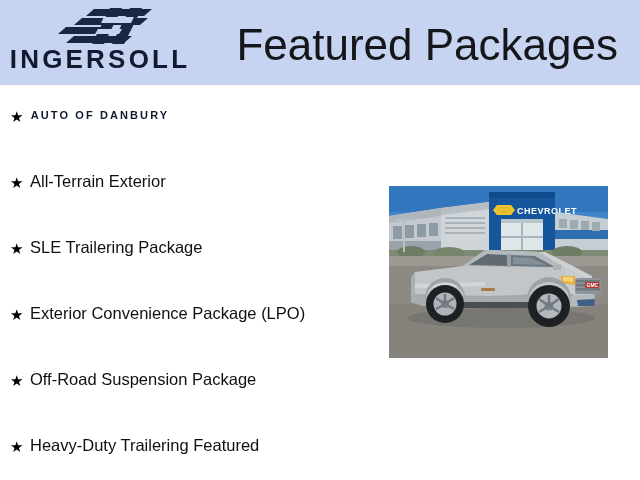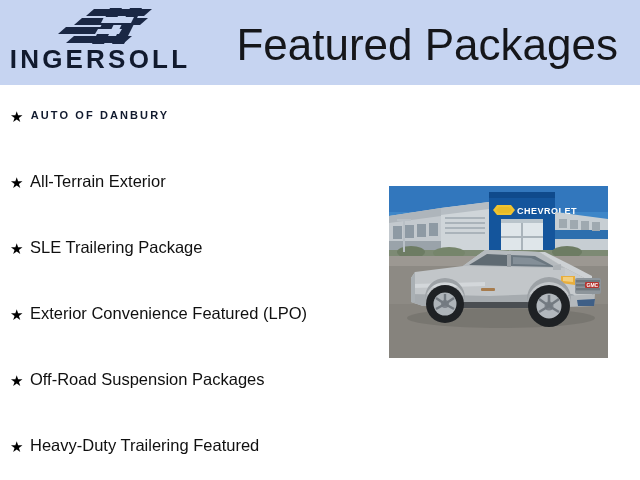--- a/index.html
+++ b/index.html
@@ -193,26 +193,26 @@
     <span class="feature-text">All-Terrain Exterior</span>
   </li>
 
   <li class="feature-item">
     <span class="bullet">★</span>
     <span class="feature-text">SLE Trailering Package</span>
   </li>
 
   <li class="feature-item">
     <span class="bullet">★</span>
-    <span class="feature-text">Exterior Convenience Featured (LPO)</span>
-  </li>
-
-  <li class="feature-item">
-    <span class="bullet">★</span>
-    <span class="feature-text">Off-Road Suspension Packages</span>
+    <span class="feature-text">Exterior Convenience Package (LPO)</span>
+  </li>
+
+  <li class="feature-item">
+    <span class="bullet">★</span>
+    <span class="feature-text">Off-Road Suspension Package</span>
   </li>
 
   <li class="feature-item">
     <span class="bullet">★</span>
     <span class="feature-text">Heavy-Duty Trailering Featured</span>
   </li>
 </ul>
 
 <div class="vehicle-photo">
   <svg width="219" height="172" viewBox="0 0 219 172" xmlns="http://www.w3.org/2000/svg">

